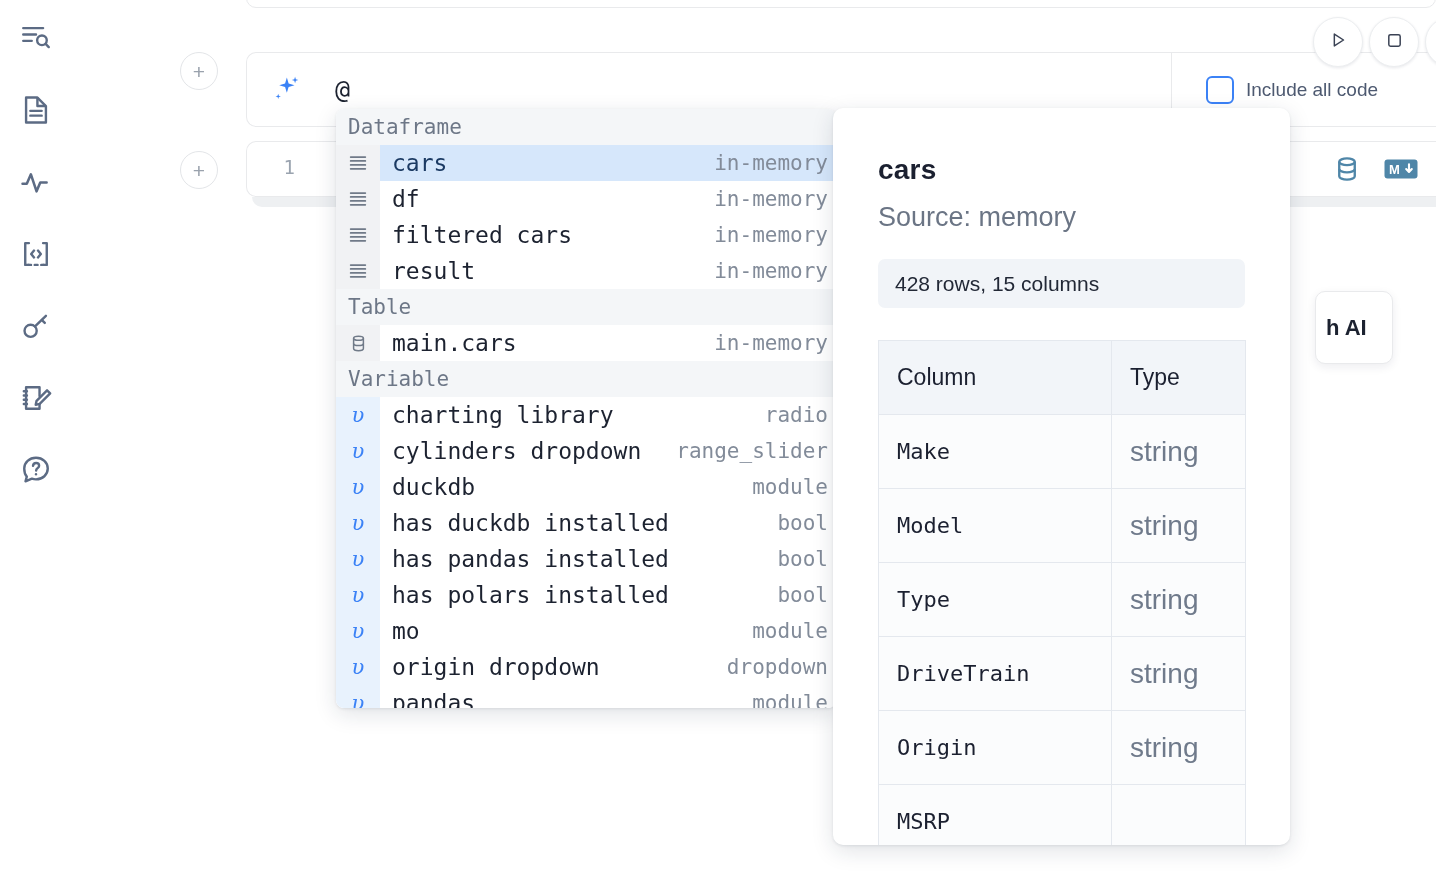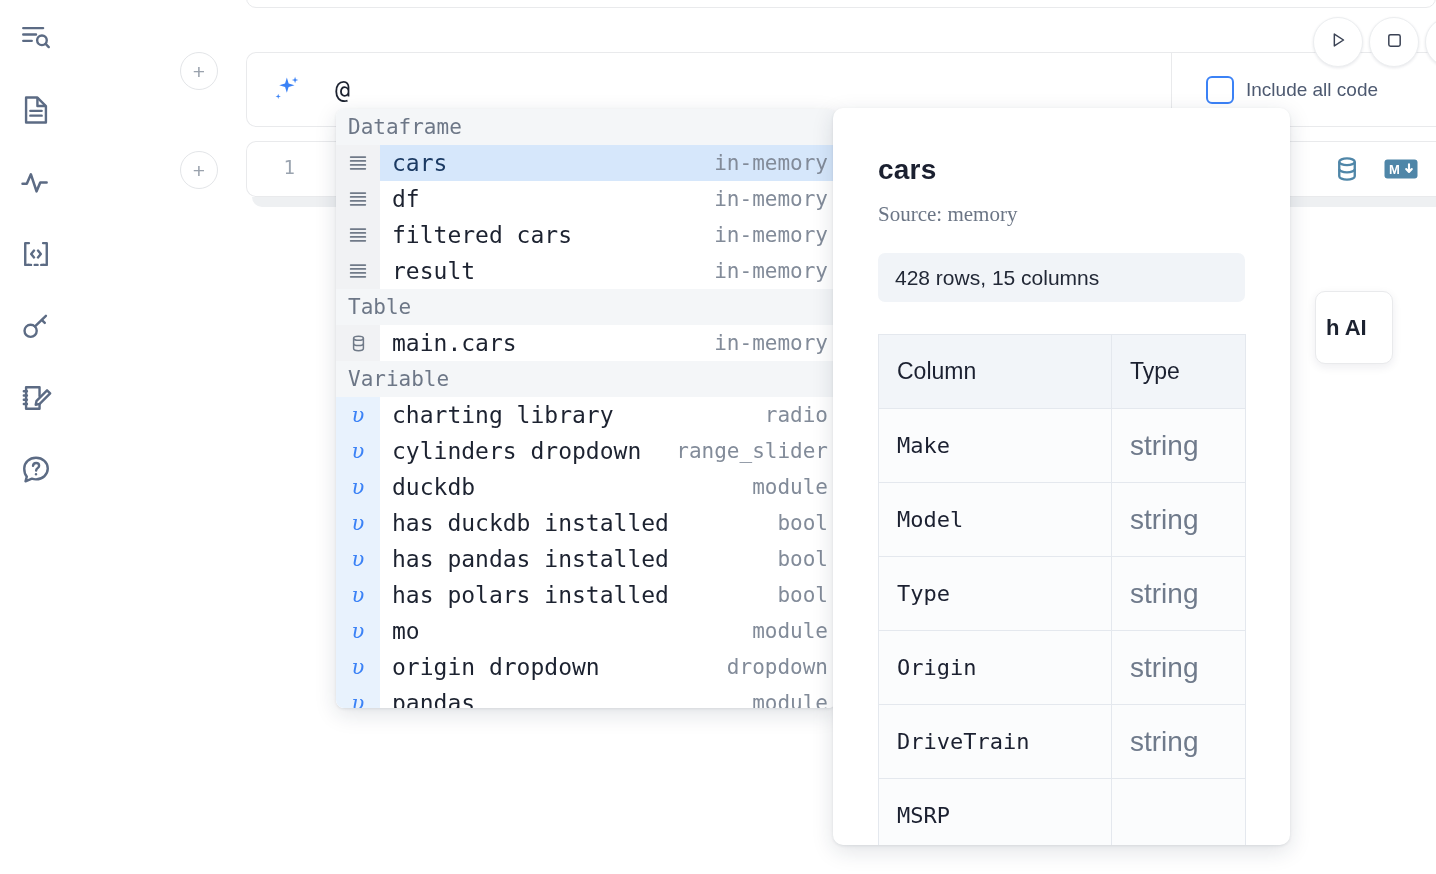--- a/index.html
+++ b/index.html
@@ -150,21 +150,21 @@
 
   
   .preview {
     position: absolute; left: 833px; top: 108px; width: 457px; height: 737px;
     background: #fff; border-radius: 10px;
     box-shadow: 0 6px 22px rgba(25,35,60,.13), 0 1px 3px rgba(25,35,60,.10);
     overflow: hidden;
   }
   .pv-inner { padding: 46px 45px 0 45px; }
   .pv-title { font-size: 28px; font-weight: 700; color: #1b2030; letter-spacing: .2px; }
-  .pv-source { margin-top: 16px; font-size: 21px; color: #6b7585; font-family: Liberation Serif, serif; }
+  .pv-source { margin-top: 16px; font-size: 27px; color: #6b7585; }
   .pv-badge {
     margin-top: 26px; height: 49px; border-radius: 7px; background: #f1f4f8;
     display: flex; align-items: center; padding-left: 17px;
     font-size: 21px; color: #222836;
   }
   .pv-table { margin-top: 32px; width: 367px; border-collapse: collapse; table-layout: fixed; }
   .pv-table th, .pv-table td {
     border: 1px solid #e4e8ee; height: 74px; padding: 0 18px; text-align: left; font-weight: 400;
   }
   .pv-table th { background: #f2f5f9; font-size: 23px; color: #1b2030; }
@@ -467,28 +467,28 @@
             </tr>
             <tr>
               <td class="col">Model</td>
               <td class="typ">string</td>
             </tr>
             <tr>
               <td class="col">Type</td>
               <td class="typ">string</td>
             </tr>
             <tr>
+              <td class="col">DriveTrain</td>
+              <td class="typ">string</td>
+            </tr>
+            <tr>
               <td class="col">Origin</td>
               <td class="typ">string</td>
             </tr>
             <tr>
-              <td class="col">DriveTrain</td>
-              <td class="typ">string</td>
-            </tr>
-            <tr>
               <td class="col">MSRP</td>
               <td class="typ"></td>
             </tr>
           </tbody>
       </table>
     </div>
   </div>
 
 </div>
 

